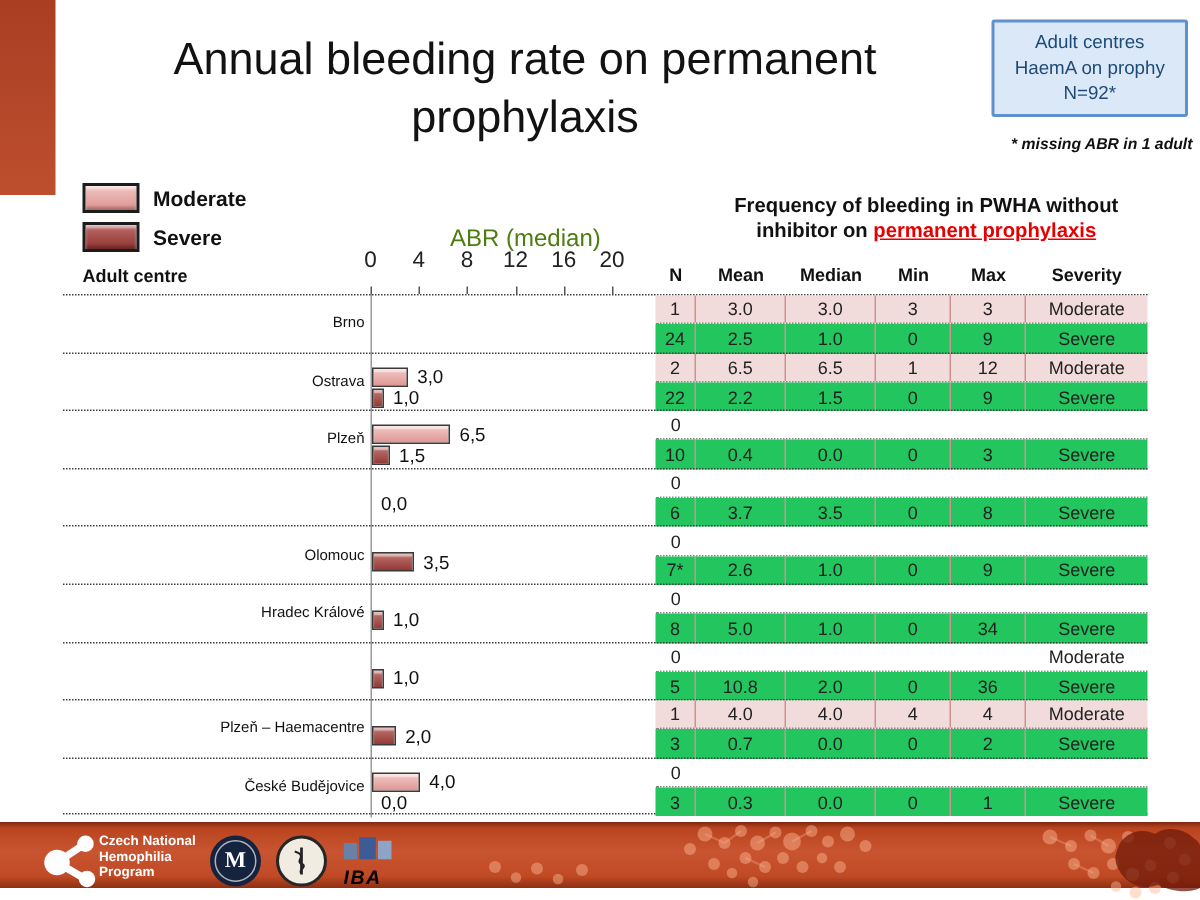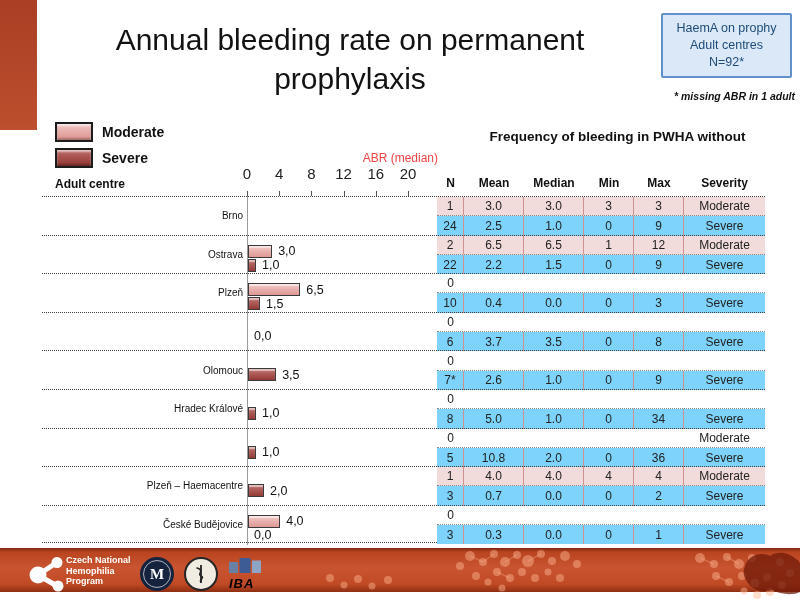--- a/index.html
+++ b/index.html
@@ -12,21 +12,21 @@
   .info-box{position:absolute;left:661px;top:13px;width:131px;box-sizing:border-box;padding:5px 2px;background:#dbe8f7;border:2px solid #6191cc;border-radius:2px;text-align:center;font-size:12.5px;line-height:17px;color:#1d4b78;}
   .info-note{position:absolute;left:645px;top:90px;width:150px;text-align:right;font-size:10.5px;font-style:italic;font-weight:bold;color:#111;}
 
   .legend{position:absolute;left:55px;top:119px;}
   .legend-row{display:flex;align-items:center;height:26px;}
   .swatch{width:38px;height:20px;box-sizing:border-box;border:2px solid #1c1c1c;box-shadow:inset 0 2px 2px rgba(255,255,255,.6),inset 0 -2px 2px rgba(0,0,0,.25);}
   .swatch.moderate{background:linear-gradient(180deg,#f0c5c3,#dd938f);}
   .swatch.severe{background:linear-gradient(180deg,#bd6b68,#8f3431);}
   .legend-label{margin-left:9px;font-weight:bold;font-size:14px;}
 
-  .axis-label{position:absolute;left:300px;top:151px;width:138px;text-align:right;font-size:12px;color:#ef4444;}
+  .axis-label{position:absolute;left:300px;top:151px;width:138px;font-size:16px;color:#4d7c0f;}
   .adult-centre{position:absolute;left:55px;top:177px;font-size:12px;font-weight:bold;}
 
   .ticks{position:absolute;left:247px;top:165px;width:170px;height:22px;}
   .tick-num{position:absolute;transform:translateX(-50%);font-size:15px;color:#222;}
   .tickmarks{position:absolute;left:247px;top:191px;width:170px;height:5px;}
   .tickmark{position:absolute;width:1px;height:5px;background:#555;}
 
   .table-title{position:absolute;left:445px;top:128px;width:345px;text-align:center;font-weight:bold;font-size:13.5px;line-height:17px;color:#111;}
   .table-title .hl{color:#e60000;text-decoration:underline;}
 
@@ -47,21 +47,21 @@
   .bar{height:13px;box-sizing:border-box;border:1px solid #3a3a3a;box-shadow:inset 0 2px 1px rgba(255,255,255,.55);}
   .bar.moderate{background:linear-gradient(180deg,#f2c9c7,#de9793);}
   .bar.severe{background:linear-gradient(180deg,#c07572,#943935);}
   .bar-label{margin-left:6px;font-size:12.5px;color:#111;white-space:nowrap;}
 
   .tzone{position:absolute;left:395px;top:0;width:328px;height:100%;}
   .trow{height:19.3px;display:grid;grid-template-columns:27px 60px 60px 50px 50px 81px;font-size:12px;color:#222;box-sizing:border-box;}
   .trow.rm{border-bottom:1px dotted #888;}
   .trow .cell{display:flex;align-items:center;justify-content:center;box-sizing:border-box;}
   .trow.filled.rm{background:#f2dcdb;}
-  .trow.filled.rs{background:#7dd3fc;}
+  .trow.filled.rs{background:#22c55e;}
   .trow.filled .cell{border-right:1px solid #cd918f;}
   .trow.filled .cell:last-child{border-right:none;}
 
   .footer{position:absolute;left:0;top:548px;width:800px;height:44px;background:linear-gradient(180deg,#7e2710 0%,#b9441f 9%,#c95431 45%,#c04a24 82%,#8f2e12 100%);}
   .footer svg.pattern{position:absolute;left:0;top:0;}
   .mol{position:absolute;left:27px;top:8px;}
   .prog-text{position:absolute;left:66px;top:7px;color:#fff;font-size:9px;font-weight:bold;line-height:10.5px;}
   .seal1{position:absolute;left:140px;top:9px;width:34px;height:34px;border-radius:50%;background:#16233f;display:flex;align-items:center;justify-content:center;}
   .seal1 .ring{position:absolute;width:26px;height:26px;border:1px solid rgba(255,255,255,.65);border-radius:50%;}
   .seal1 .m{color:#fff;font-family:"Liberation Serif",serif;font-weight:bold;font-size:15px;}
@@ -70,22 +70,22 @@
   .iba-text{font-weight:bold;font-size:13px;color:#000;letter-spacing:1px;line-height:13px;font-style:italic;}
 </style>
 </head>
 <body>
 
 <div class="accent"></div>
 
 <div class="title">Annual bleeding rate on permanent prophylaxis</div>
 
 <div class="info-box">
+  <div>Adult centres</div>
   <div>HaemA on prophy</div>
-  <div>Adult centres</div>
   <div>N=92*</div>
 </div>
 <div class="info-note">* missing ABR in 1 adult</div>
 
 <div class="legend">
   <div class="legend-row">
     <div class="swatch moderate"></div>
     <span class="legend-label">Moderate</span>
   </div>
   <div class="legend-row">
@@ -109,20 +109,21 @@
     <div class="tickmark" style="left: 0px;"></div>
     <div class="tickmark" style="left: 32.2px;"></div>
     <div class="tickmark" style="left: 64.4px;"></div>
     <div class="tickmark" style="left: 96.6px;"></div>
     <div class="tickmark" style="left: 128.8px;"></div>
     <div class="tickmark" style="left: 161px;"></div>
   </div>
 
 <div class="table-title">
   <div>Frequency of bleeding in PWHA without</div>
+  <div><span>inhibitor on </span><span class="hl">permanent prophylaxis</span></div>
 </div>
 
 <div class="thead">
   <span>N</span>
   <span>Mean</span>
   <span>Median</span>
   <span>Min</span>
   <span>Max</span>
   <span>Severity</span>
 </div>

